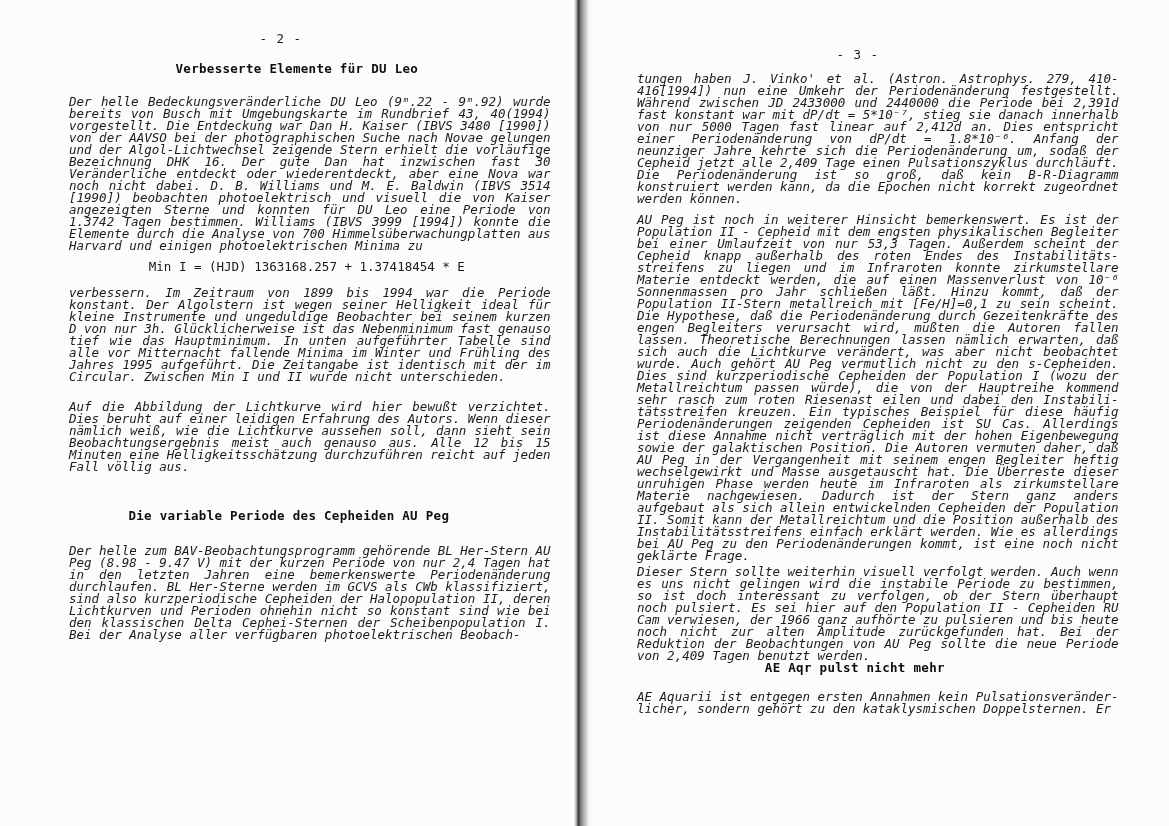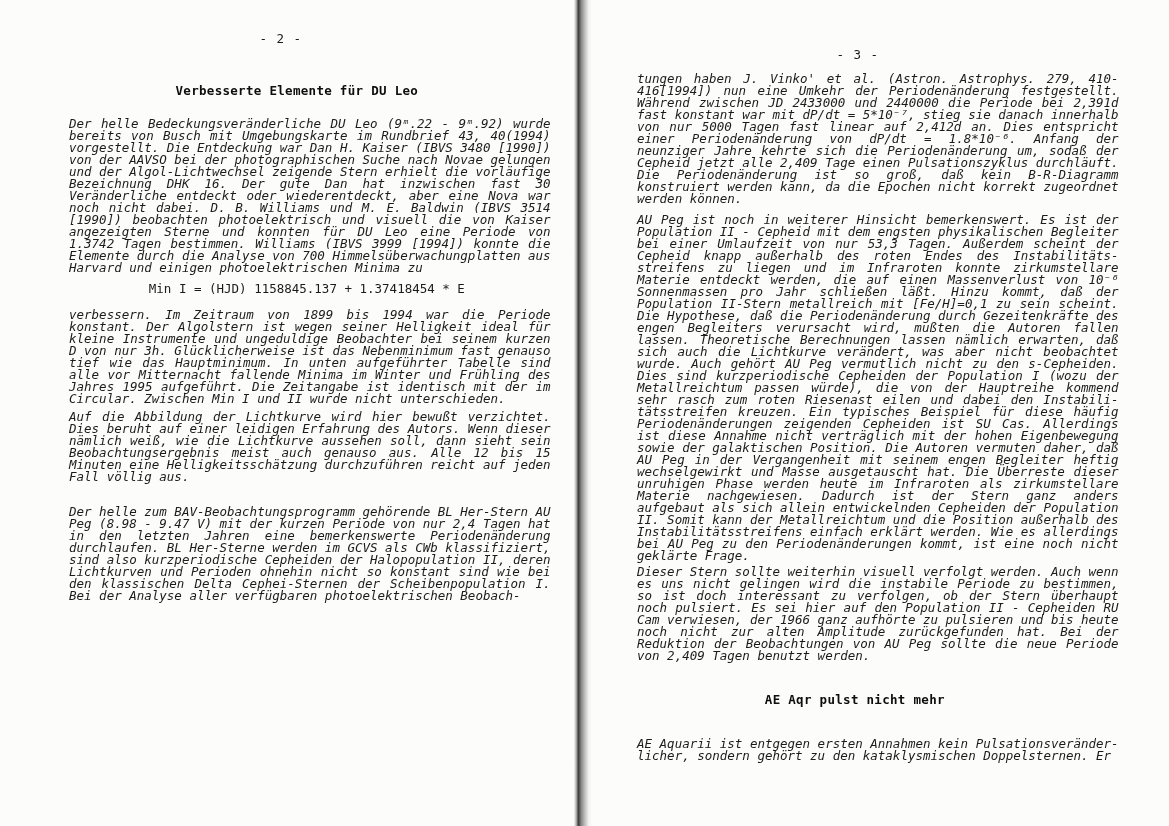--- a/index.html
+++ b/index.html
@@ -32,32 +32,33 @@
       rgba(255,255,255,0) 100%);
   }
 </style>
 </head>
 <body>
 
 <div class="stage">
 
   <div class="page pageL">
     <div class="pagenum" style="transform:translateX(-29px)">- 2 -</div>
-    <div class="heading" style="margin-top:40px;transform:translateX(-13px)">Verbesserte Elemente für DU Leo</div>
+    <div class="heading" style="margin-top:18px;transform:translateX(-13px)">Verbesserte Elemente für DU Leo</div>
     <div class="para" style="margin-top:21px">Der helle Bedeckungsveränderliche DU Leo (9ᵐ.22 - 9ᵐ.92) wurde bereits von Busch mit Umgebungskarte im Rundbrief 43, 40(1994) vorgestellt. Die Entdeckung war Dan H. Kaiser (IBVS 3480 [1990]) von der AAVSO bei der photographischen Suche nach Novae gelungen und der Algol-Lichtwechsel zeigende Stern erhielt die vorläufige Bezeichnung DHK 16. Der gute Dan hat inzwischen fast 30 Veränderliche entdeckt oder wiederentdeckt, aber eine Nova war noch nicht dabei. D. B. Williams und M. E. Baldwin (IBVS 3514 [1990]) beobachten photoelektrisch und visuell die von Kaiser angezeigten Sterne und konnten für DU Leo eine Periode von 1.3742 Tagen bestimmen. Williams (IBVS 3999 [1994]) konnte die Elemente durch die Analyse von 700 Himmelsüberwachungplatten aus Harvard und einigen photoelektrischen Minima zu</div>
-    <div class="formula" style="margin-top:9px;transform:translateX(-3px)">Min I = (HJD) 1158845.137 + 1.37418454 * E</div>
+    <div class="formula" style="margin-top:9px;transform:translateX(-3px)">Min I = (HJD) 1363168.257 + 1.37418454 * E</div>
     <div class="para" style="margin-top:14px">verbessern. Im Zeitraum von 1899 bis 1994 war die Periode konstant. Der Algolstern ist wegen seiner Helligkeit ideal für kleine Instrumente und ungeduldige Beobachter bei seinem kurzen D von nur 3h. Glücklicherweise ist das Nebenminimum fast genauso tief wie das Hauptminimum. In unten aufgeführter Tabelle sind alle vor Mitternacht fallende Minima im Winter und Frühling des Jahres 1995 aufgeführt. Die Zeitangabe ist identisch  mit der im Circular. Zwischen Min I und II wurde nicht unterschieden.</div>
-    <div class="para" style="margin-top:6px">Auf die Abbildung der Lichtkurve wird hier bewußt verzichtet. Dies beruht auf einer leidigen Erfahrung des Autors. Wenn dieser nämlich weiß, wie die Lichtkurve aussehen soll, dann sieht sein Beobachtungsergebnis meist auch genauso aus. Alle 12 bis 15 Minuten eine Helligkeitsschätzung durchzuführen reicht auf jeden Fall völlig aus.</div>
+    <div class="para" style="margin-top:18px">Auf die Abbildung der Lichtkurve wird hier bewußt verzichtet. Dies beruht auf einer leidigen Erfahrung des Autors. Wenn dieser nämlich weiß, wie die Lichtkurve aussehen soll, dann sieht sein Beobachtungsergebnis meist auch genauso aus. Alle 12 bis 15 Minuten eine Helligkeitsschätzung durchzuführen reicht auf jeden Fall völlig aus.</div>
+    <div class="heading" style="margin-top:37px;transform:translateX(-21px)">Die variable Periode des Cepheiden AU Peg</div>
     <div class="para" style="margin-top:23px">Der helle zum BAV-Beobachtungsprogramm gehörende BL Her-Stern AU Peg (8.98 - 9.47 V) mit der kurzen Periode von nur 2,4 Tagen hat in den letzten Jahren eine bemerkenswerte Periodenänderung durchlaufen. BL Her-Sterne werden im GCVS als CWb klassifiziert, sind also kurzperiodische Cepheiden der Halopopulation II, deren Lichtkurven und Perioden ohnehin nicht so konstant sind wie bei den klassischen Delta Cephei-Sternen der Scheibenpopulation I. Bei der Analyse aller verfügbaren photoelektrischen Beobach-</div>
   </div>
 
   <div class="spine"></div>
 
   <div class="page pageR">
     <div class="pagenum" style="transform:translateX(-20px)">- 3 -</div>
     <div class="para" style="margin-top:12px">tungen haben J. Vinko' et al. (Astron. Astrophys. 279, 410-416[1994]) nun eine Umkehr der Periodenänderung festgestellt. Während zwischen JD 2433000 und 2440000 die Periode bei 2,391d fast konstant war mit dP/dt = 5*10⁻⁷, stieg sie danach innerhalb von nur 5000 Tagen fast linear auf 2,412d an. Dies entspricht einer Periodenänderung von dP/dt = 1.8*10⁻⁶. Anfang der neunziger Jahre kehrte sich die Periodenänderung um, sodaß der Cepheid jetzt alle 2,409 Tage einen Pulsationszyklus durchläuft. Die Periodenänderung ist so groß, daß kein B-R-Diagramm konstruiert werden kann, da die Epochen nicht korrekt zugeordnet werden können.</div>
     <div class="para" style="margin-top:9px">AU Peg ist noch in weiterer Hinsicht bemerkenswert. Es ist der Population II - Cepheid mit dem engsten physikalischen Begleiter bei einer Umlaufzeit von nur 53,3 Tagen. Außerdem scheint der Cepheid knapp außerhalb des roten Endes des Instabilitäts-streifens zu liegen und im Infraroten konnte zirkumstellare Materie entdeckt werden, die auf einen Massenverlust von 10⁻⁶ Sonnenmassen pro Jahr schließen läßt. Hinzu kommt, daß der Population II-Stern metallreich mit [Fe/H]=0,1 zu sein scheint. Die Hypothese, daß die Periodenänderung durch Gezeitenkräfte des engen Begleiters verursacht wird, mußten die Autoren fallen lassen. Theoretische Berechnungen lassen nämlich erwarten, daß sich auch die Lichtkurve verändert, was aber nicht beobachtet wurde. Auch gehört AU Peg vermutlich nicht zu den s-Cepheiden. Dies sind kurzperiodische Cepheiden der Population I (wozu der Metallreichtum passen würde), die von der Hauptreihe kommend sehr rasch zum roten Riesenast eilen und dabei den Instabili-tätsstreifen kreuzen. Ein typisches Beispiel für diese häufig Periodenänderungen zeigenden Cepheiden ist SU Cas. Allerdings ist diese Annahme nicht verträglich mit der hohen Eigenbewegung sowie der galaktischen Position. Die Autoren vermuten daher, daß AU Peg in der Vergangenheit mit seinem engen Begleiter heftig wechselgewirkt und Masse ausgetauscht hat. Die Überreste dieser unruhigen Phase werden heute im Infraroten als zirkumstellare Materie nachgewiesen. Dadurch ist der Stern ganz anders aufgebaut als sich allein entwickelnden Cepheiden der Population II. Somit kann der Metallreichtum und die Position außerhalb des Instabilitätsstreifens einfach erklärt werden. Wie es allerdings bei AU Peg zu den Periodenänderungen kommt, ist eine noch nicht geklärte Frage.</div>
     <div class="para" style="margin-top:4px">Dieser Stern sollte weiterhin visuell verfolgt werden. Auch wenn es uns nicht gelingen wird die instabile Periode zu bestimmen, so ist doch interessant zu verfolgen, ob der Stern überhaupt noch pulsiert. Es sei hier auf den Population II - Cepheiden RU Cam verwiesen, der 1966 ganz aufhörte zu pulsieren und bis heute noch nicht zur alten Amplitude zurückgefunden hat. Bei der Reduktion der Beobachtungen von AU Peg sollte die neue Periode von 2,409 Tagen benutzt werden.</div>
-    <div class="heading" style="margin-top:32px;transform:translateX(-23px)">AE Aqr pulst nicht mehr</div>
-    <div class="para" style="margin-top:32px">AE Aquarii ist entgegen ersten Annahmen kein Pulsationsveränder-licher, sondern gehört zu den kataklysmischen Doppelsternen. Er</div>
+    <div class="heading" style="transform:translateX(-23px)">AE Aqr pulst nicht mehr</div>
+    <div class="para" style="margin-top:17px">AE Aquarii ist entgegen ersten Annahmen kein Pulsationsveränder-licher, sondern gehört zu den kataklysmischen Doppelsternen. Er</div>
   </div>
 
 </div>
 
 </body></html>

